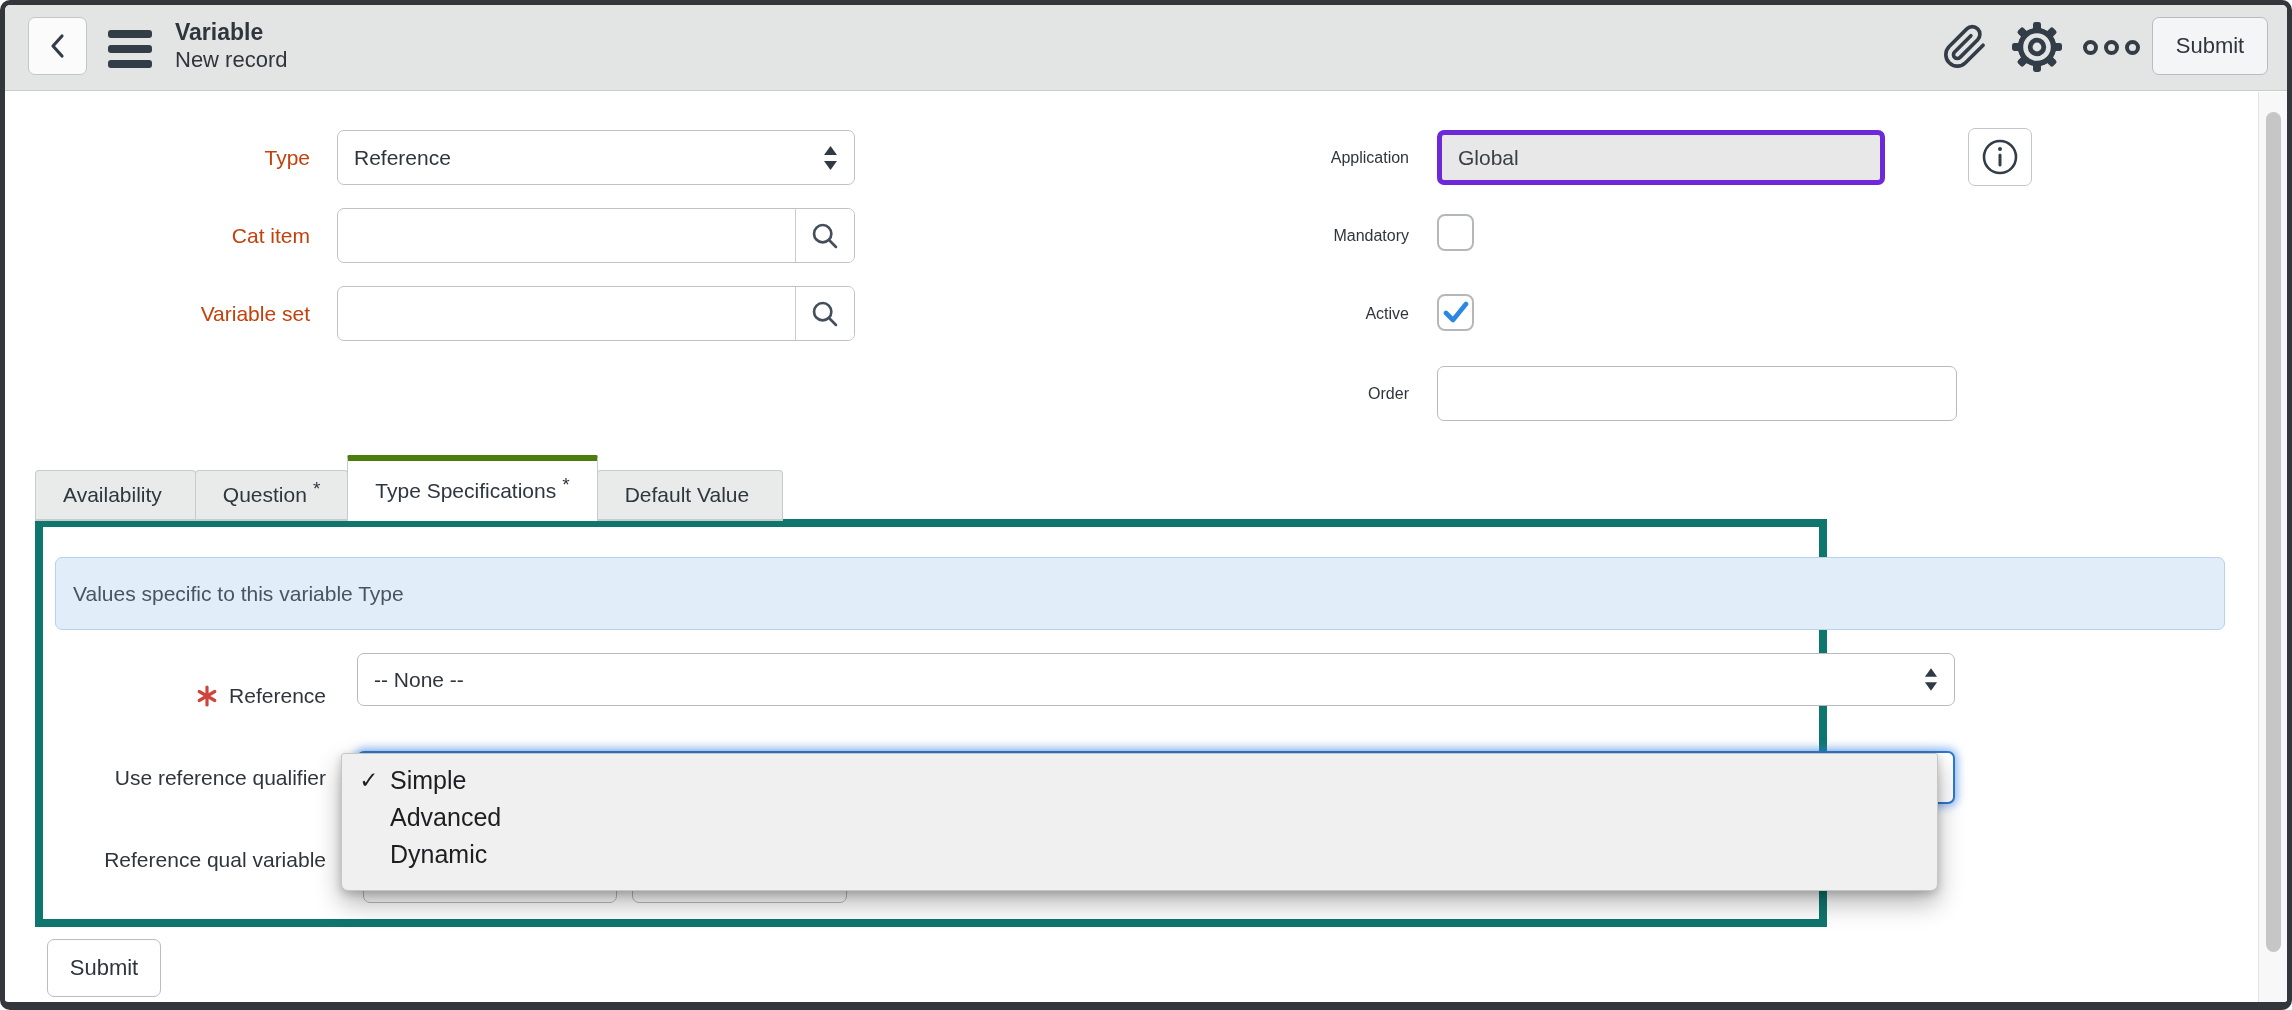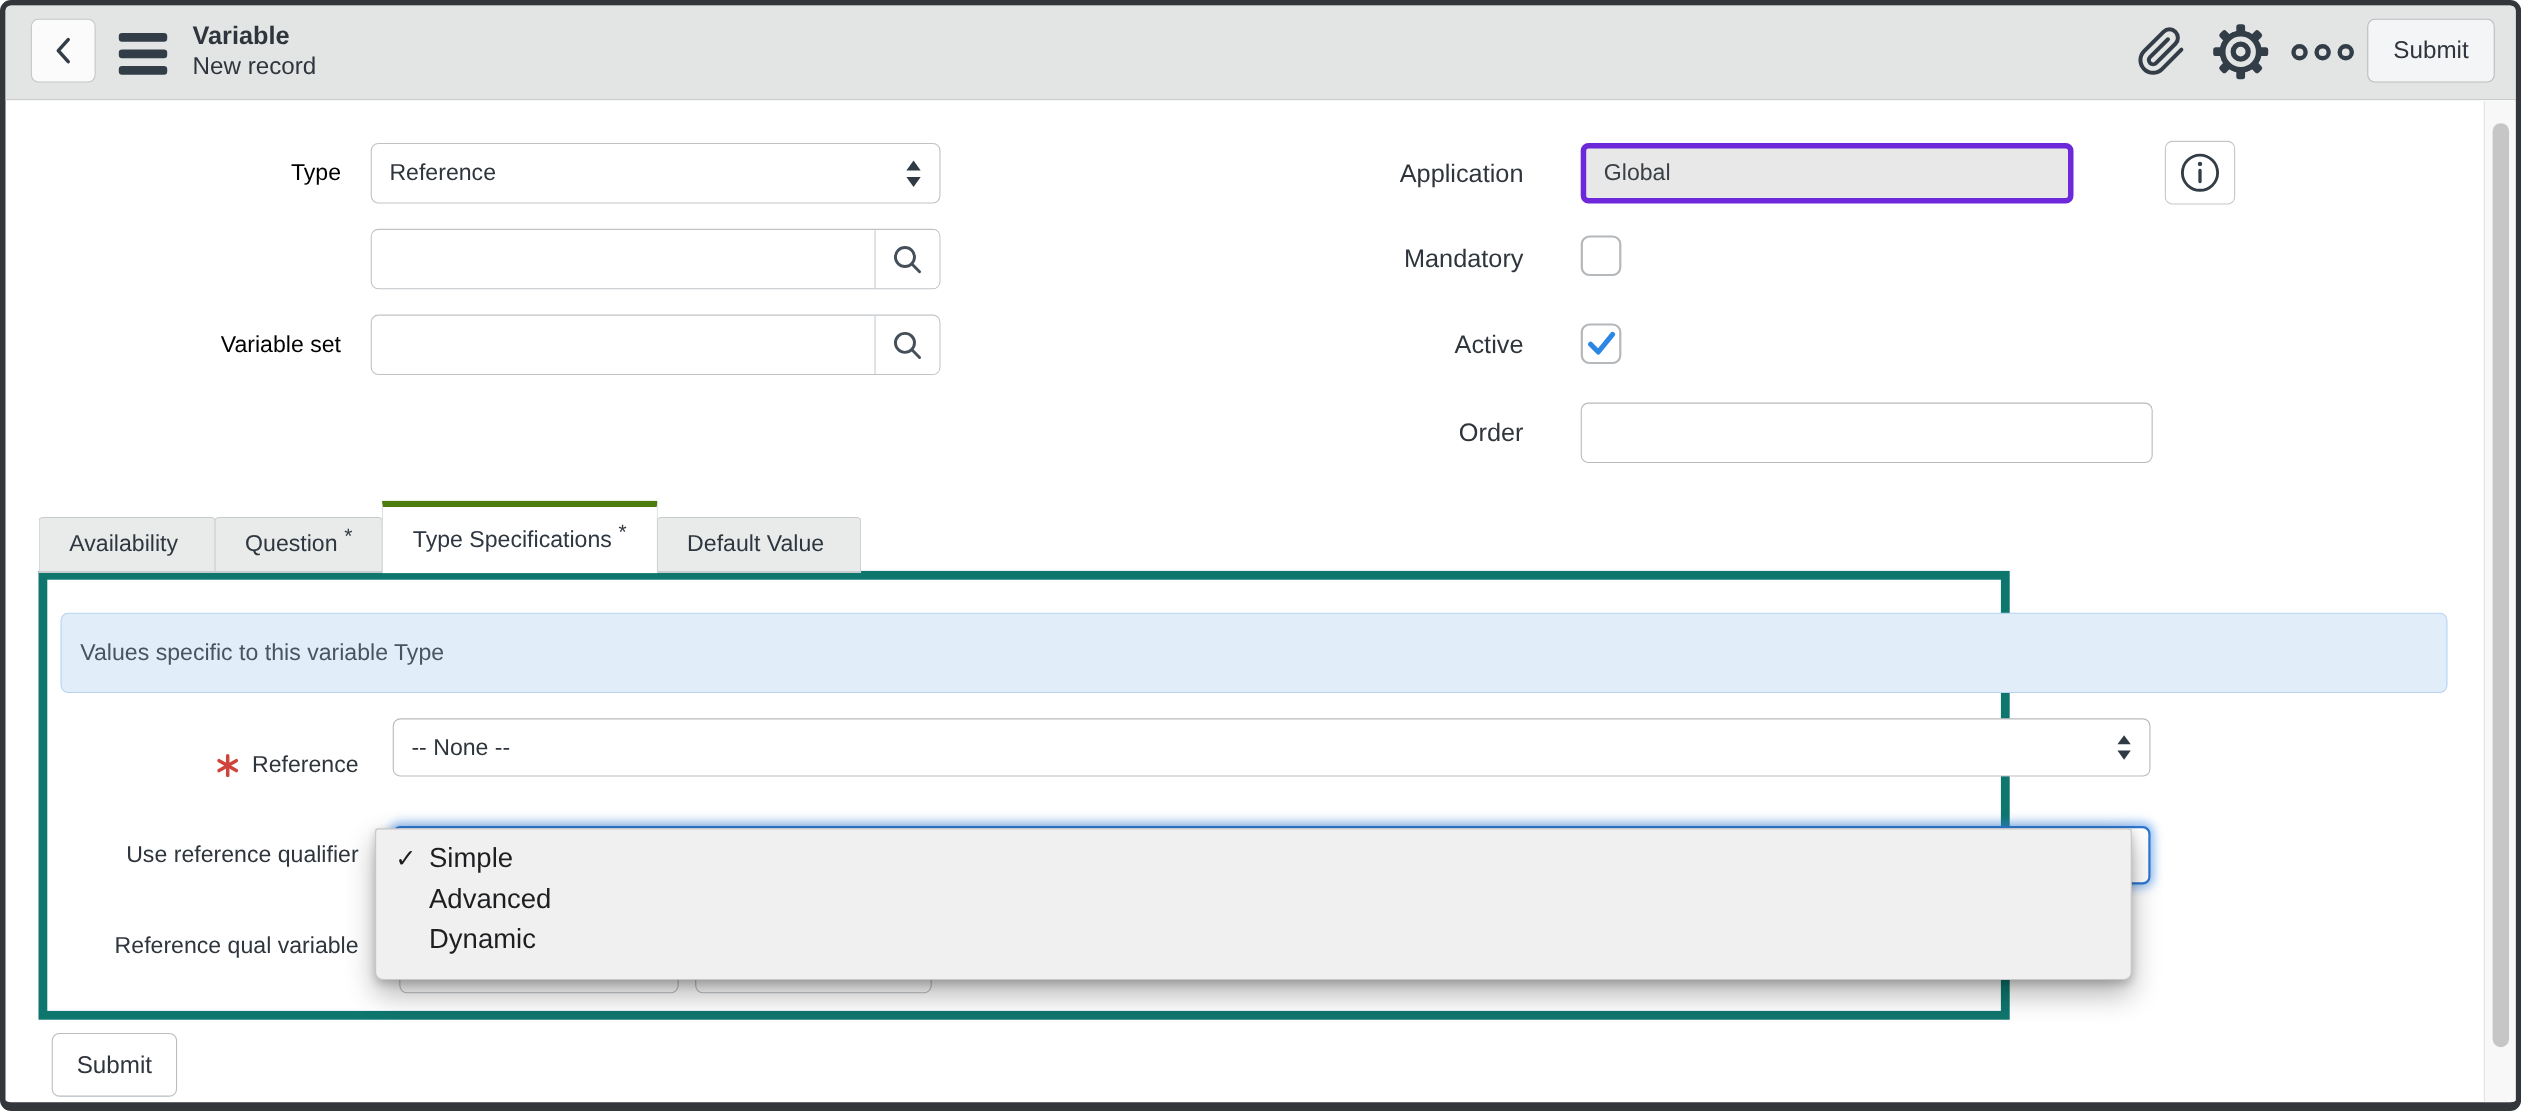--- a/index.html
+++ b/index.html
@@ -42,22 +42,22 @@
     position:absolute; left:2147px; top:12px; width:116px; height:58px;
     background:#f4f5f6; border:1px solid #b9bdc0; border-radius:7px;
     font-size:22px; color:#2f353c; font-family:"Liberation Sans",sans-serif; cursor:pointer;
   }
 
   
   .sbar { position:absolute; right:0; top:87px; bottom:0; width:29px; background:#f8f8f8; border-left:1px solid #e3e3e3; }
   .sbar-thumb { position:absolute; left:7px; top:20px; width:15px; height:840px; background:#c6c6c6; border-radius:8px; }
 
   
-  .flabel { position:absolute; width:305px; text-align:right; font-size:21px; line-height:55px; color:#000000; white-space:nowrap; }
-  .flabel-r { position:absolute; width:304px; left:1076px; text-align:right; font-size:23px; line-height:55px; color:#2f353c; white-space:nowrap; }
+  .flabel { position:absolute; width:305px; text-align:right; font-size:21px; line-height:55px; color:#c2410c; white-space:nowrap; }
+  .flabel-r { position:absolute; width:304px; left:1100px; text-align:right; font-size:16px; line-height:55px; color:#2f353c; white-space:nowrap; }
 
   .sel {
     position:absolute; height:55px; background:#fff; border:1px solid #bfc3c6; border-radius:7px;
     display:flex; align-items:center; padding:0 16px; font-size:21px; color:#2f353c; cursor:pointer;
   }
   .sel .grow { flex:1; }
   .reffield {
     position:absolute; left:332px; width:518px; height:55px; background:#fff;
     border:1px solid #bfc3c6; border-radius:7px; display:flex; overflow:hidden;
   }
@@ -205,20 +205,21 @@
   <div class="sel" style="left:332px; top:125px; width:518px;">
     <span class="grow">Reference</span>
     <span>
       <svg width="15" height="26" viewBox="0 0 15 26">
           <polygon points="7.5,1 14,10 1,10" fill="#2f3a44"></polygon>
           <polygon points="1,16 14,16 7.5,25" fill="#2f3a44"></polygon>
         </svg>
     </span>
   </div>
 
+  <div class="flabel" style="top:203px;">Cat item</div>
   <div class="reffield" style="top:203px;">
     <input type="text" value="" style="">
     <button class="ref-search">
       <span>
         <svg width="30" height="30" viewBox="0 0 26 26" fill="none" stroke="#444f59" stroke-width="2.3">
             <circle cx="11" cy="11" r="7.5"></circle>
             <line x1="16.5" y1="16.5" x2="22.5" y2="22.5" stroke-linecap="round"></line>
           </svg>
       </span>
     </button>

